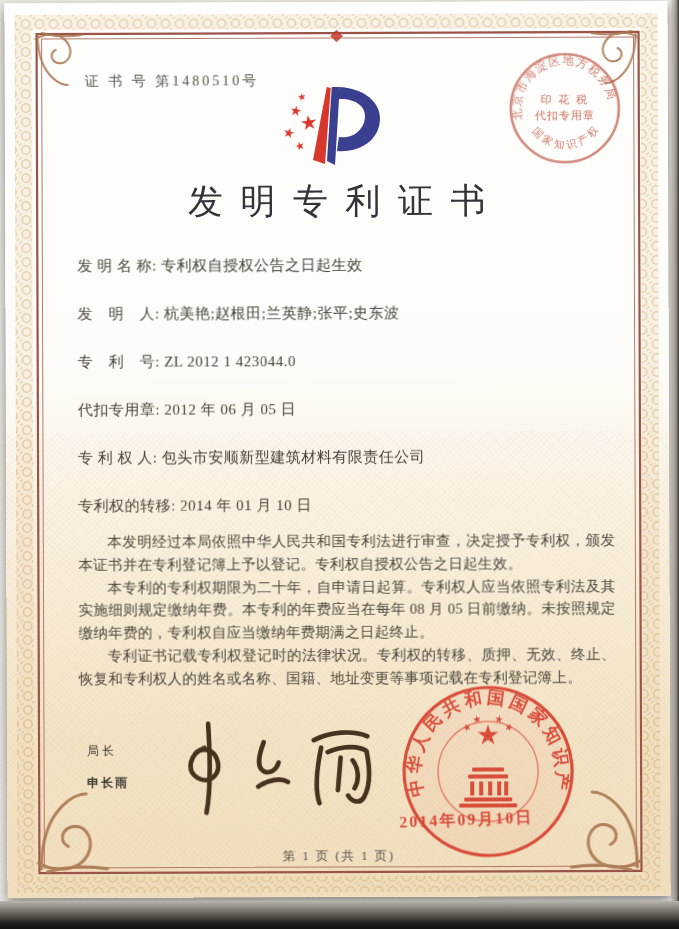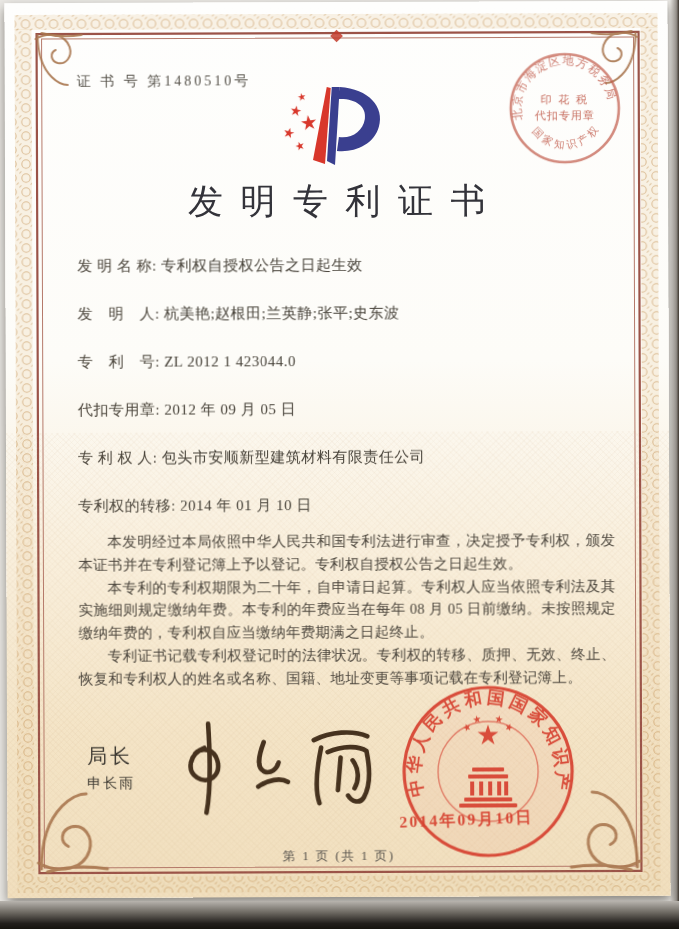--- a/index.html
+++ b/index.html
@@ -11,31 +11,31 @@
   .photo-edge-right{position:absolute;top:0;bottom:20px;right:0;width:9px;
        background:linear-gradient(90deg,rgba(60,50,40,0) 0%,rgba(50,42,34,.45) 70%,#3a332c 100%);}
   .page{position:absolute;left:6px;top:2px;width:663px;height:895px;
        background:linear-gradient(180deg,#fefefd 0%,#fdfcf8 40%,#f9efdc 62%,#f4e4c6 82%,#f1dfbe 100%);
        box-shadow:0 5px 12px rgba(30,25,18,.5);transform:rotate(-0.2deg);}
   .texture{position:absolute;left:0;right:0;top:430px;bottom:0;pointer-events:none;
        background:repeating-linear-gradient(45deg,rgba(190,150,100,.05) 0 1px,transparent 1px 4px),
                   repeating-linear-gradient(-45deg,rgba(190,150,100,.05) 0 1px,transparent 1px 4px);}
   .frame{position:absolute;left:0;top:0;}
   .abs{position:absolute;}
-  .cert-no{left:72px;top:70px;font-size:14px;letter-spacing:3px;color:#57534b;}
+  .cert-no{left:80px;top:70px;font-size:14px;letter-spacing:3px;color:#57534b;}
   .title{left:0;right:0;top:176px;text-align:center;font-size:35px;color:#33333a;
          letter-spacing:.5em;text-indent:.5em;font-weight:500;}
   .fields{left:72px;top:252px;right:56px;}
   .field-row{font-size:15px;line-height:22px;margin-bottom:26px;color:#474239;letter-spacing:.5px;}
   .field-label{color:#4c463c;}
   .paragraphs{left:72px;top:528px;right:54px;}
   .paragraphs p{margin:0;font-size:14.5px;line-height:22.8px;color:#4b453c;
                 text-indent:2em;text-align:justify;letter-spacing:.3px;}
-  .issuer-title{left:80px;top:740px;font-size:20px;letter-spacing:3px;color:#3c3831;}
-  .issuer-name{left:80px;top:772px;font-size:14px;letter-spacing:2px;color:#3c3831;}
+  .issuer-title{left:80px;top:740px;font-size:12px;letter-spacing:3px;color:#3c3831;}
+  .issuer-name{left:80px;top:772px;font-size:12px;letter-spacing:2px;color:#3c3831;font-weight:bold;}
   .signature{left:169px;top:714px;}
   .seal{left:391px;top:680px;}
   .seal-date{left:392px;top:807px;width:210px;font-size:16px;font-weight:bold;color:#d6402f;
              letter-spacing:2px;transform:rotate(-2deg);opacity:.92;}
   .tax-seal{left:497px;top:44px;opacity:.88;}
   .footer{left:0;right:0;top:846px;text-align:center;font-size:12.5px;color:#56524c;letter-spacing:2px;}
 </style>
 </head>
 <body>
 
@@ -128,21 +128,21 @@
           <span class="field-value">杭美艳;赵根田;兰英静;张平;史东波</span>
         </div>
 
         <div class="field-row">
           <span class="field-label">专　利　号:</span>
           <span class="field-value">ZL 2012 1 423044.0</span>
         </div>
 
         <div class="field-row">
           <span class="field-label">代扣专用章:</span>
-          <span class="field-value">2012 年 09 月 05 日</span>
+          <span class="field-value">2012 年 06 月 05 日</span>
         </div>
 
         <div class="field-row">
           <span class="field-label">专 利 权 人:</span>
           <span class="field-value">包头市安顺新型建筑材料有限责任公司</span>
         </div>
 
         <div class="field-row">
           <span class="field-label">专利权的转移:</span>
           <span class="field-value">2014 年 01 月 10 日</span>

